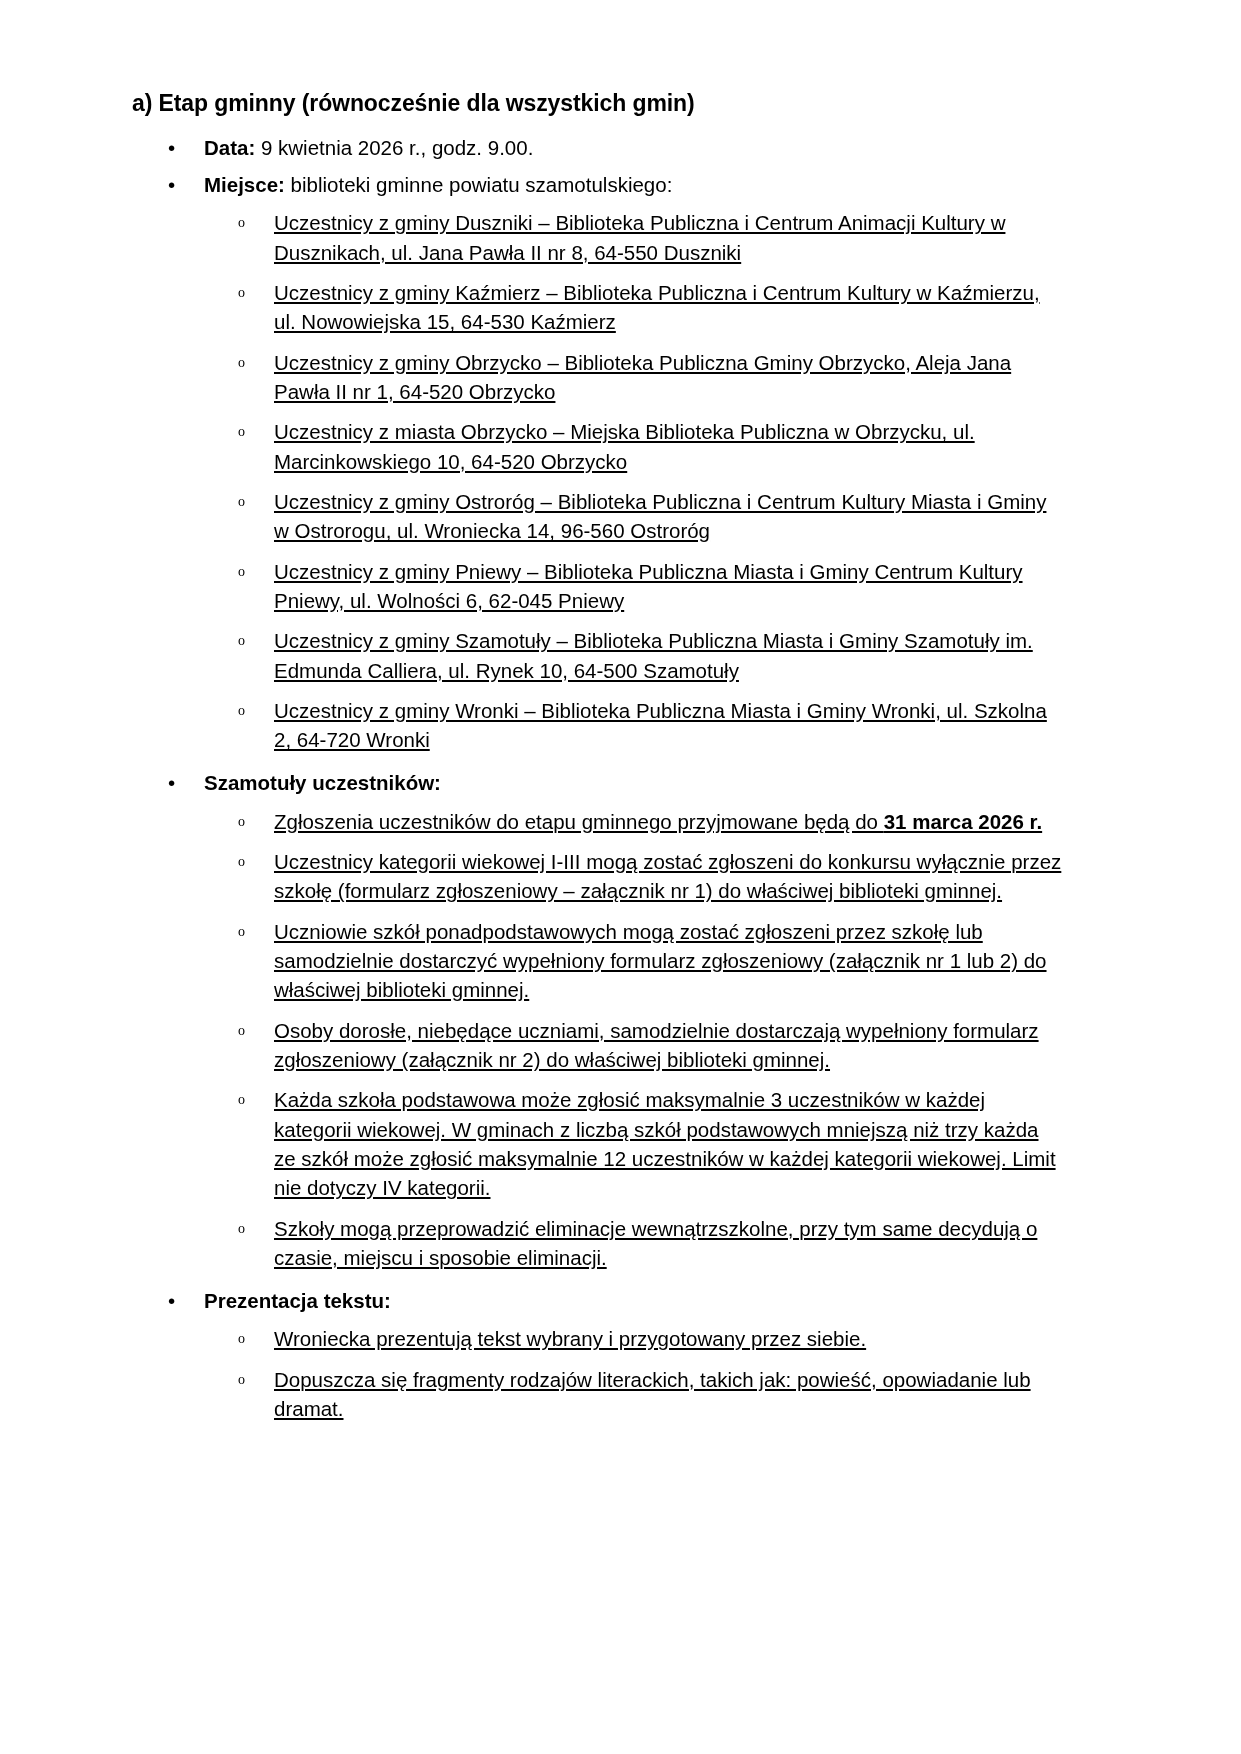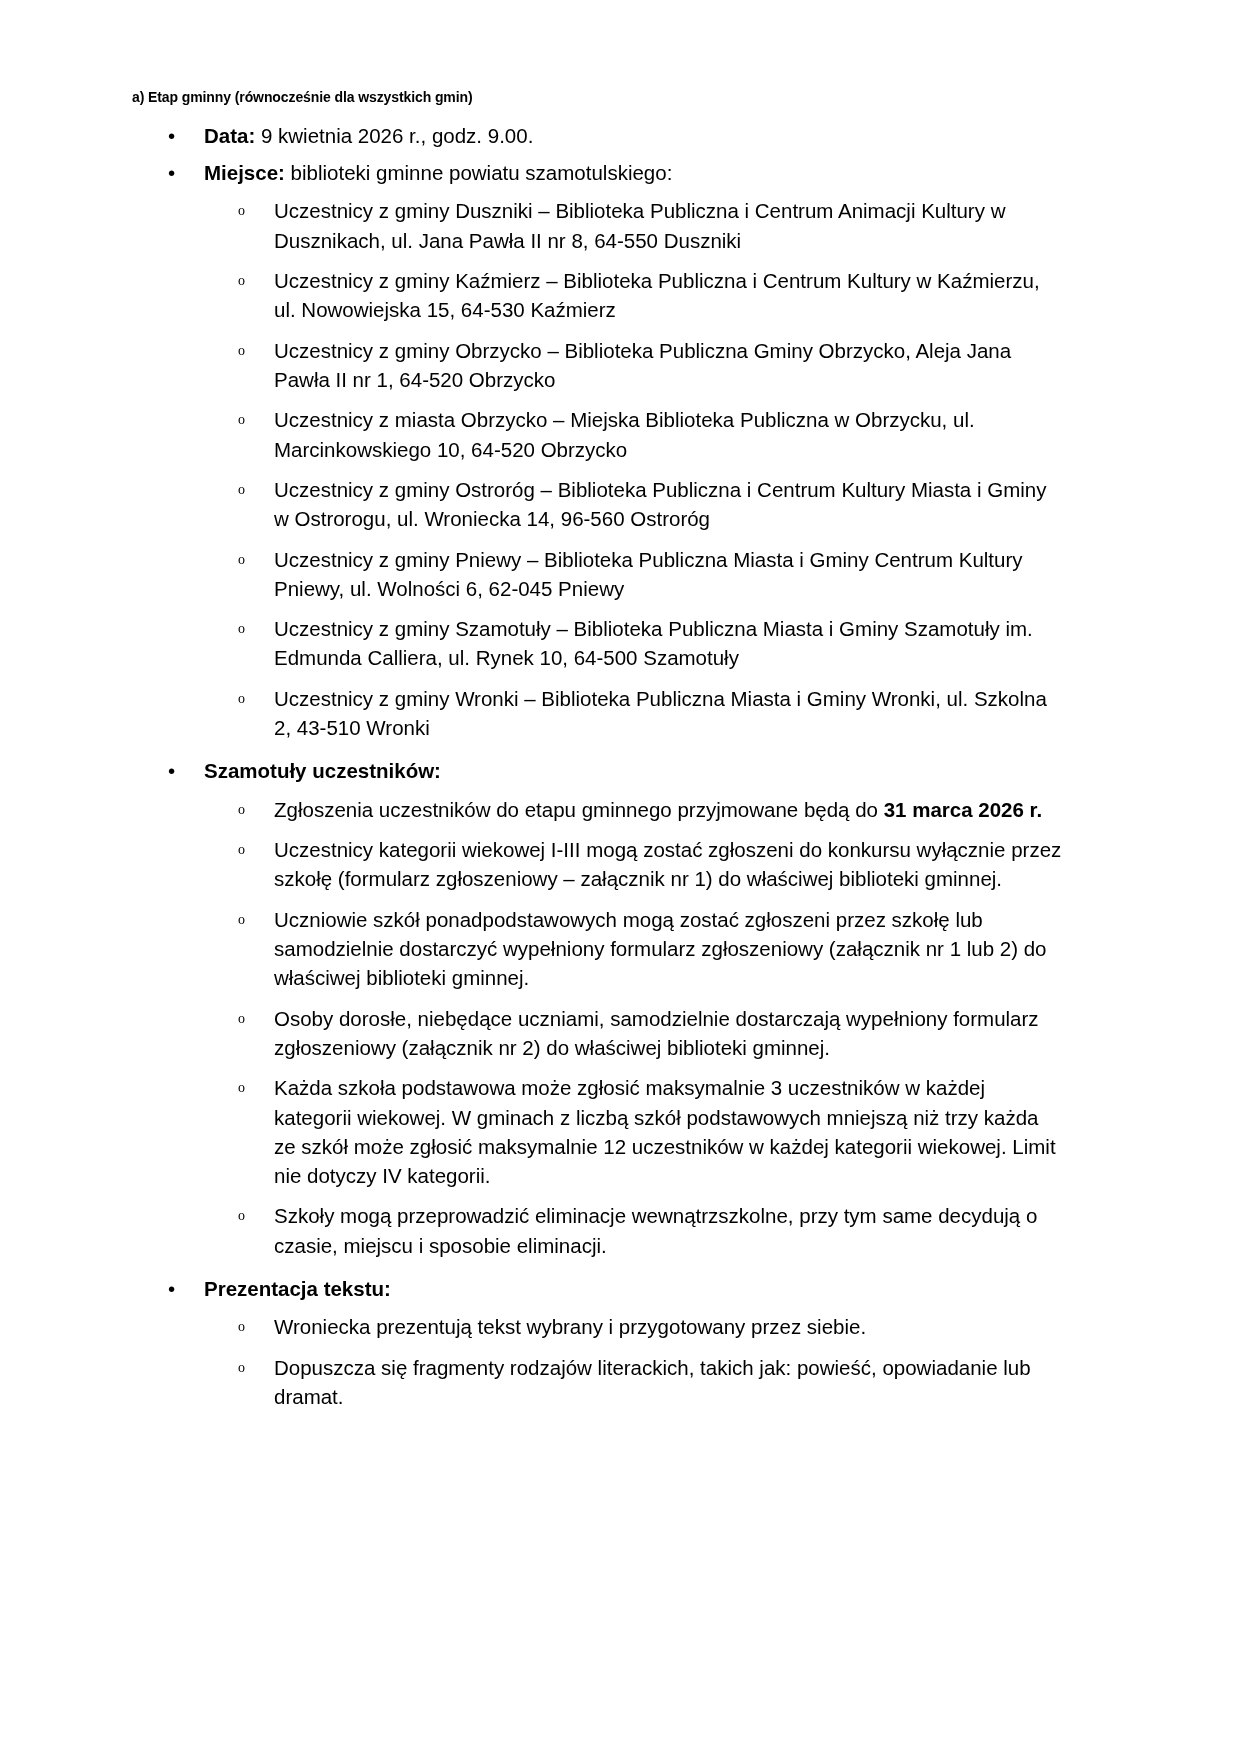--- a/index.html
+++ b/index.html
@@ -17,21 +17,21 @@
   }
   .page {
     position: relative;
     width: 1241px;
     height: 1754px;
     box-sizing: border-box;
     padding: 88px 150px 60px 132px;
     background: #ffffff;
   }
   .doc-heading {
-    font-size: 14px;
+    font-size: 23px;
     font-weight: bold;
     line-height: 1.34;
     margin: 0 0 14px 0;
     letter-spacing: -0.1px;
   }
   ul.level1 {
     list-style: none;
     margin: 0;
     padding: 0;
   }
@@ -75,20 +75,21 @@
     position: absolute;
     left: 34px;
     top: 1px;
     font-size: 14px;
     line-height: 1.95;
     font-family: "Liberation Serif", serif;
   }
   li.l2 > .l2-text {
     display: block;
     max-width: 790px;
+    text-decoration: underline;
   }
   .spacer-after-group {
     height: 6px;
   }
   b.em {
     font-weight: bold;
   }
 </style>
 </head>
 <body>
@@ -132,21 +133,21 @@
         <li class="l2">
           <span class="bullet2">o</span>
           <span class="l2-text">Uczestnicy z gminy Pniewy – Biblioteka Publiczna Miasta i Gminy Centrum Kultury Pniewy, ul. Wolności 6, 62-045 Pniewy</span>
         </li>
         <li class="l2">
           <span class="bullet2">o</span>
           <span class="l2-text">Uczestnicy z gminy Szamotuły – Biblioteka Publiczna Miasta i Gminy Szamotuły im. Edmunda Calliera, ul. Rynek 10, 64-500 Szamotuły</span>
         </li>
         <li class="l2">
           <span class="bullet2">o</span>
-          <span class="l2-text">Uczestnicy z gminy Wronki – Biblioteka Publiczna Miasta i Gminy Wronki, ul. Szkolna 2, 43-510 Wronki</span>
+          <span class="l2-text">Uczestnicy z gminy Wronki – Biblioteka Publiczna Miasta i Gminy Wronki, ul. Szkolna 2, 64-720 Wronki</span>
         </li>
       </ul>
     </li>
 
     <div class="spacer-after-group"></div>
 
     <li class="l1">
       <span class="bullet1">•</span>
       <span class="l1-text"><span class="lead">Szamotuły uczestników:</span></span>
 

